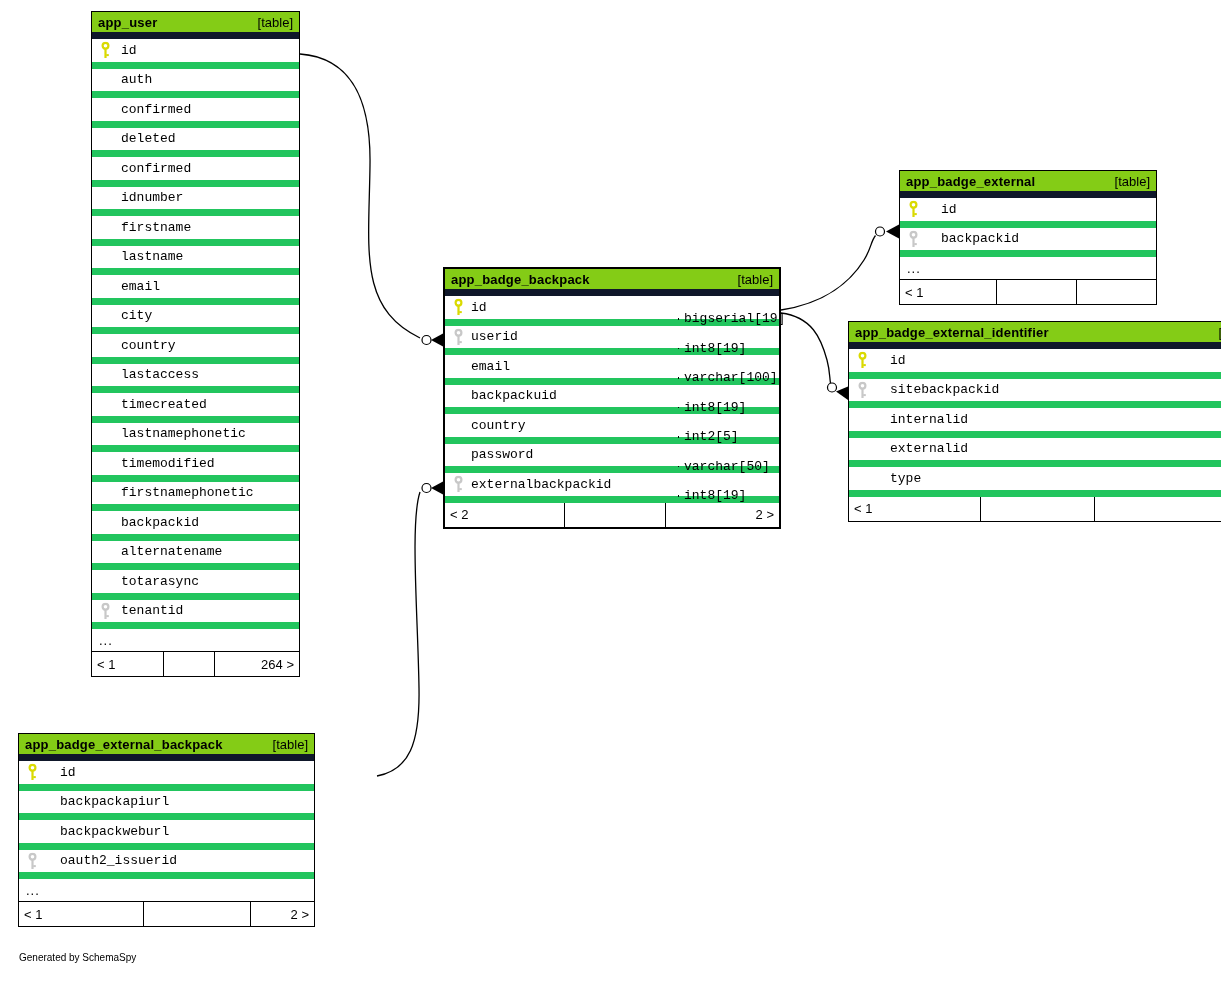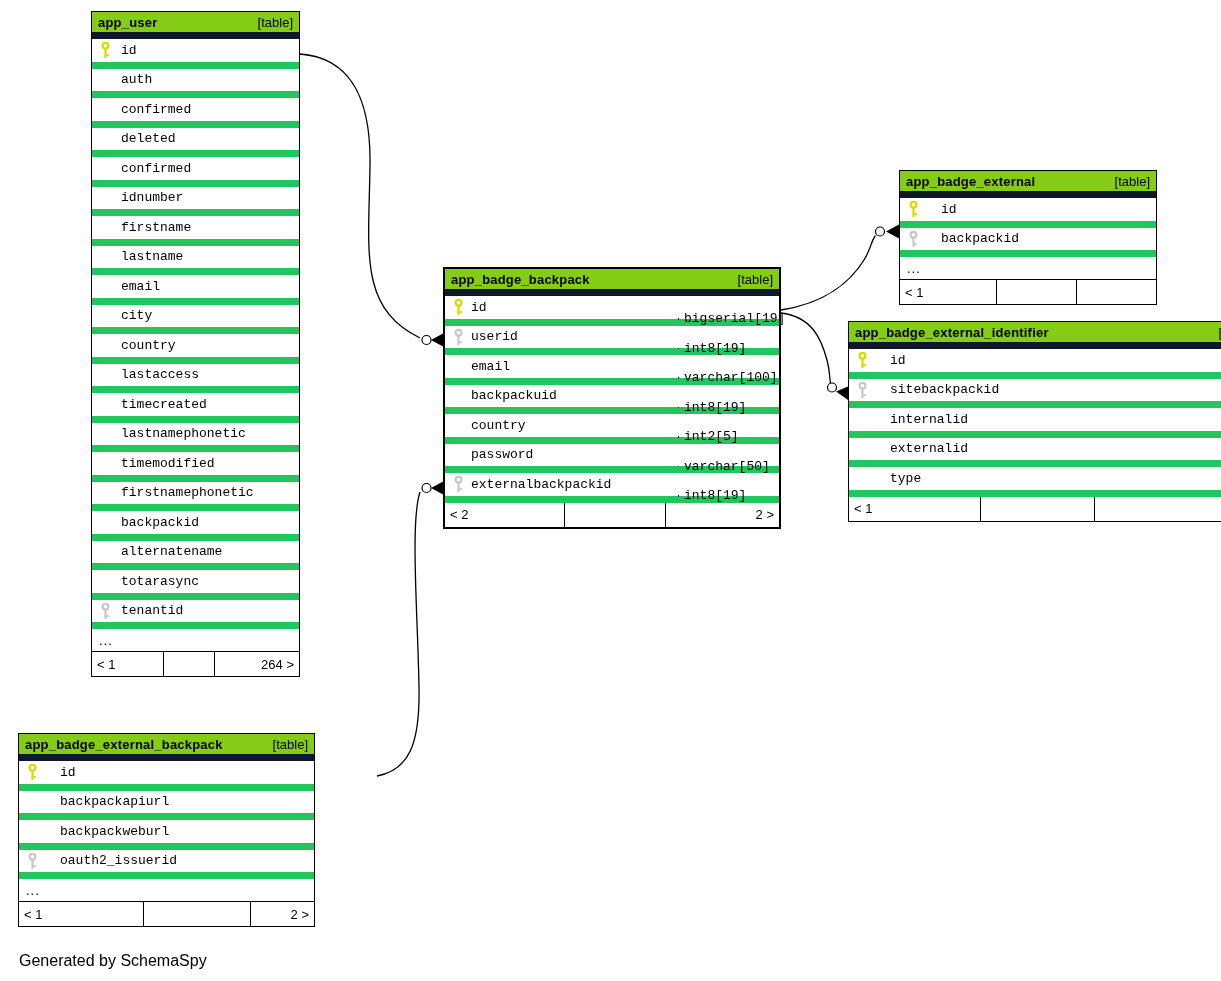--- a/index.html
+++ b/index.html
@@ -25,21 +25,21 @@
   .cname{margin-left:var(--nx,29px);white-space:nowrap;}
   .ctype{position:absolute;left:var(--typex,233px);right:0;top:-1px;bottom:-1px;
          border-left:1px solid #000;display:flex;align-items:center;padding-left:5px;
          white-space:nowrap;background:transparent;margin-top:23px;}
   .more{height:23px;box-sizing:border-box;border-bottom:1px solid #000;
         display:flex;align-items:center;padding-left:7px;letter-spacing:1px;}
   .tfoot{height:24px;box-sizing:border-box;display:flex;}
   .fcell{box-sizing:border-box;height:100%;display:flex;align-items:center;padding:0 5px;}
   .fcell + .fcell{border-left:1px solid #000;}
   .fcell.f2{flex:1;justify-content:flex-end;}
-  .credit{position:absolute;left:19px;top:952px;font-size:16px;}
+  .credit{position:absolute;left:19px;top:952px;font-size:10px;}
 </style>
 </head>
 <body>
 
 <div>
 
   <svg class="wires" viewBox="0 0 1221 981" xmlns="http://www.w3.org/2000/svg">
     <g>
       <path d="M 300 54 C 352 58, 371 100, 370 165 C 369 250, 358 308, 420 338"></path>
       <circle cx="426.5" cy="340" r="4.5"></circle>

